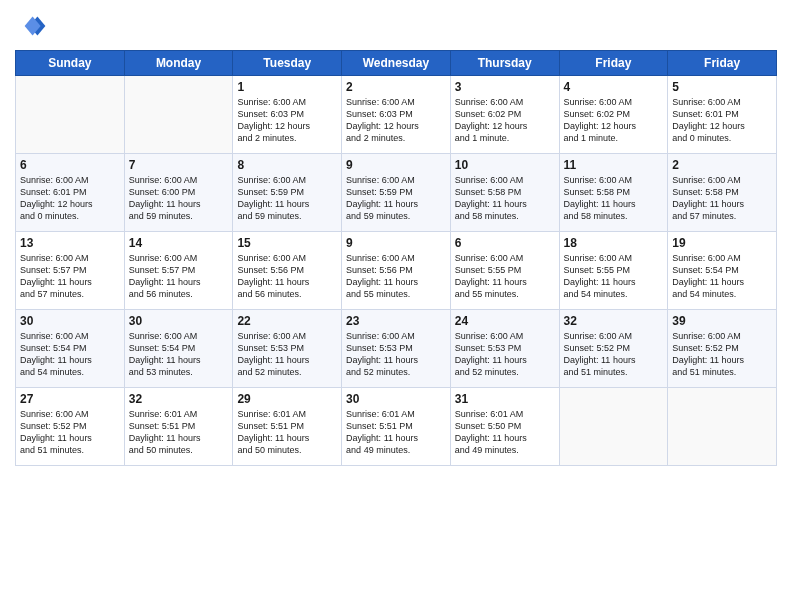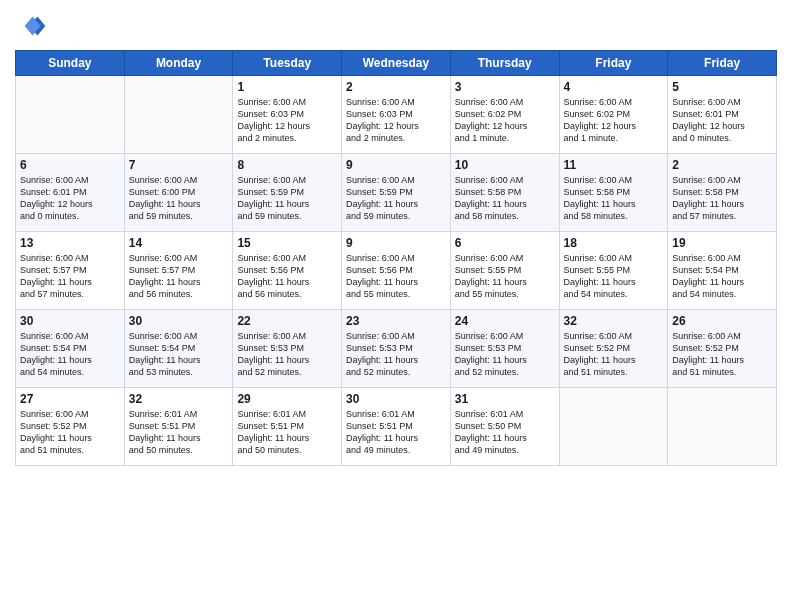--- a/index.html
+++ b/index.html
@@ -306,21 +306,21 @@
 and 52 minutes.</div>
           </td>
           <td>
             <span class="day-num">32</span>
             <div class="cell-content" style="white-space: pre-line;">Sunrise: 6:00 AM
 Sunset: 5:52 PM
 Daylight: 11 hours
 and 51 minutes.</div>
           </td>
           <td>
-            <span class="day-num">26</span>
+            <span class="day-num">39</span>
             <div class="cell-content" style="white-space: pre-line;">Sunrise: 6:00 AM
 Sunset: 5:52 PM
 Daylight: 11 hours
 and 51 minutes.</div>
           </td>
         </tr>
         <tr>
           <td>
             <span class="day-num">27</span>
             <div class="cell-content" style="white-space: pre-line;">Sunrise: 6:00 AM

